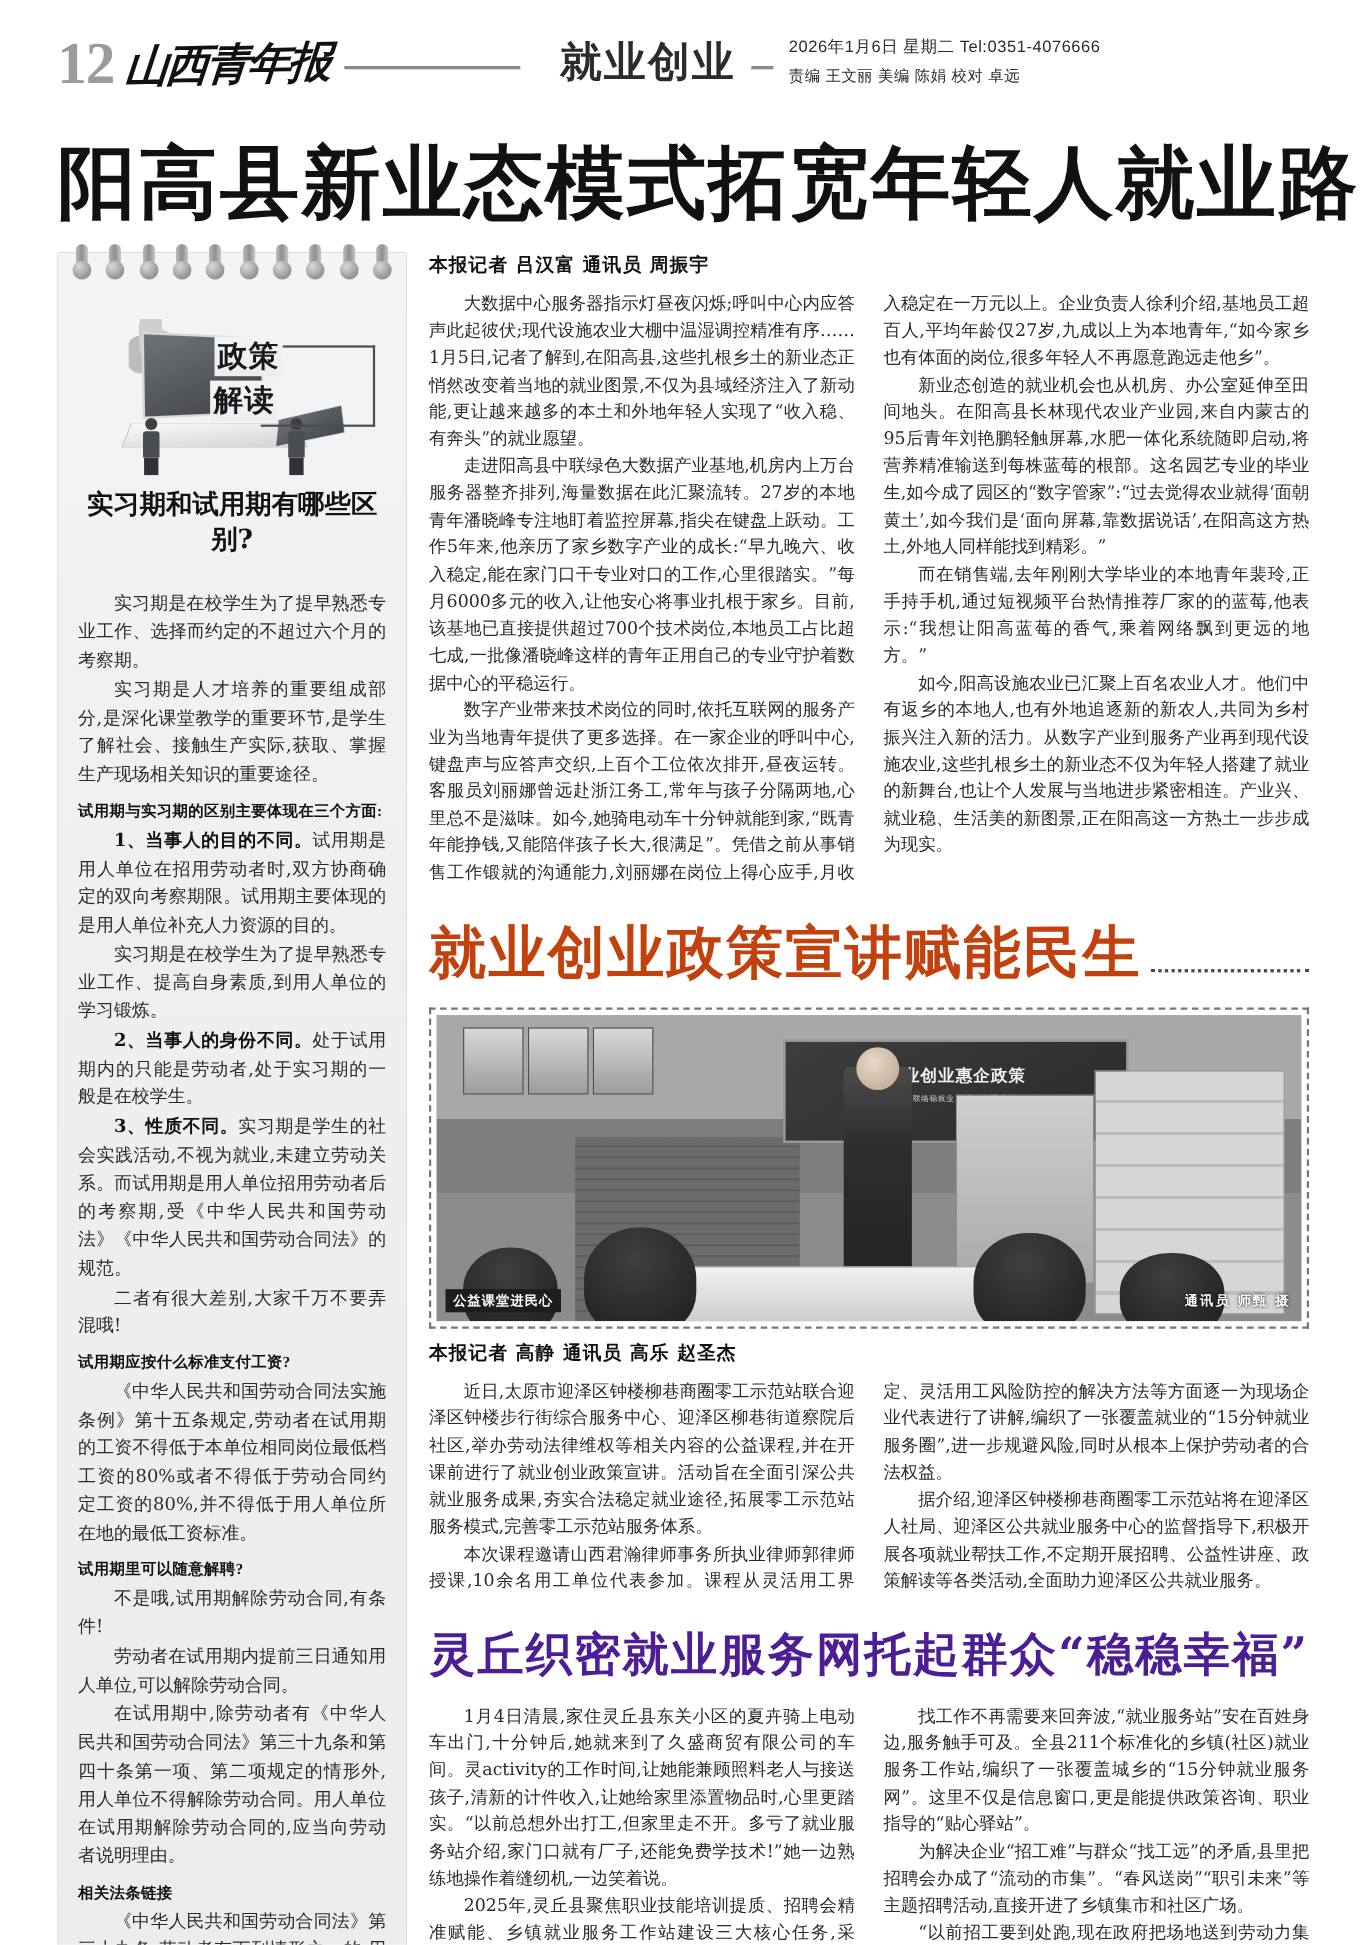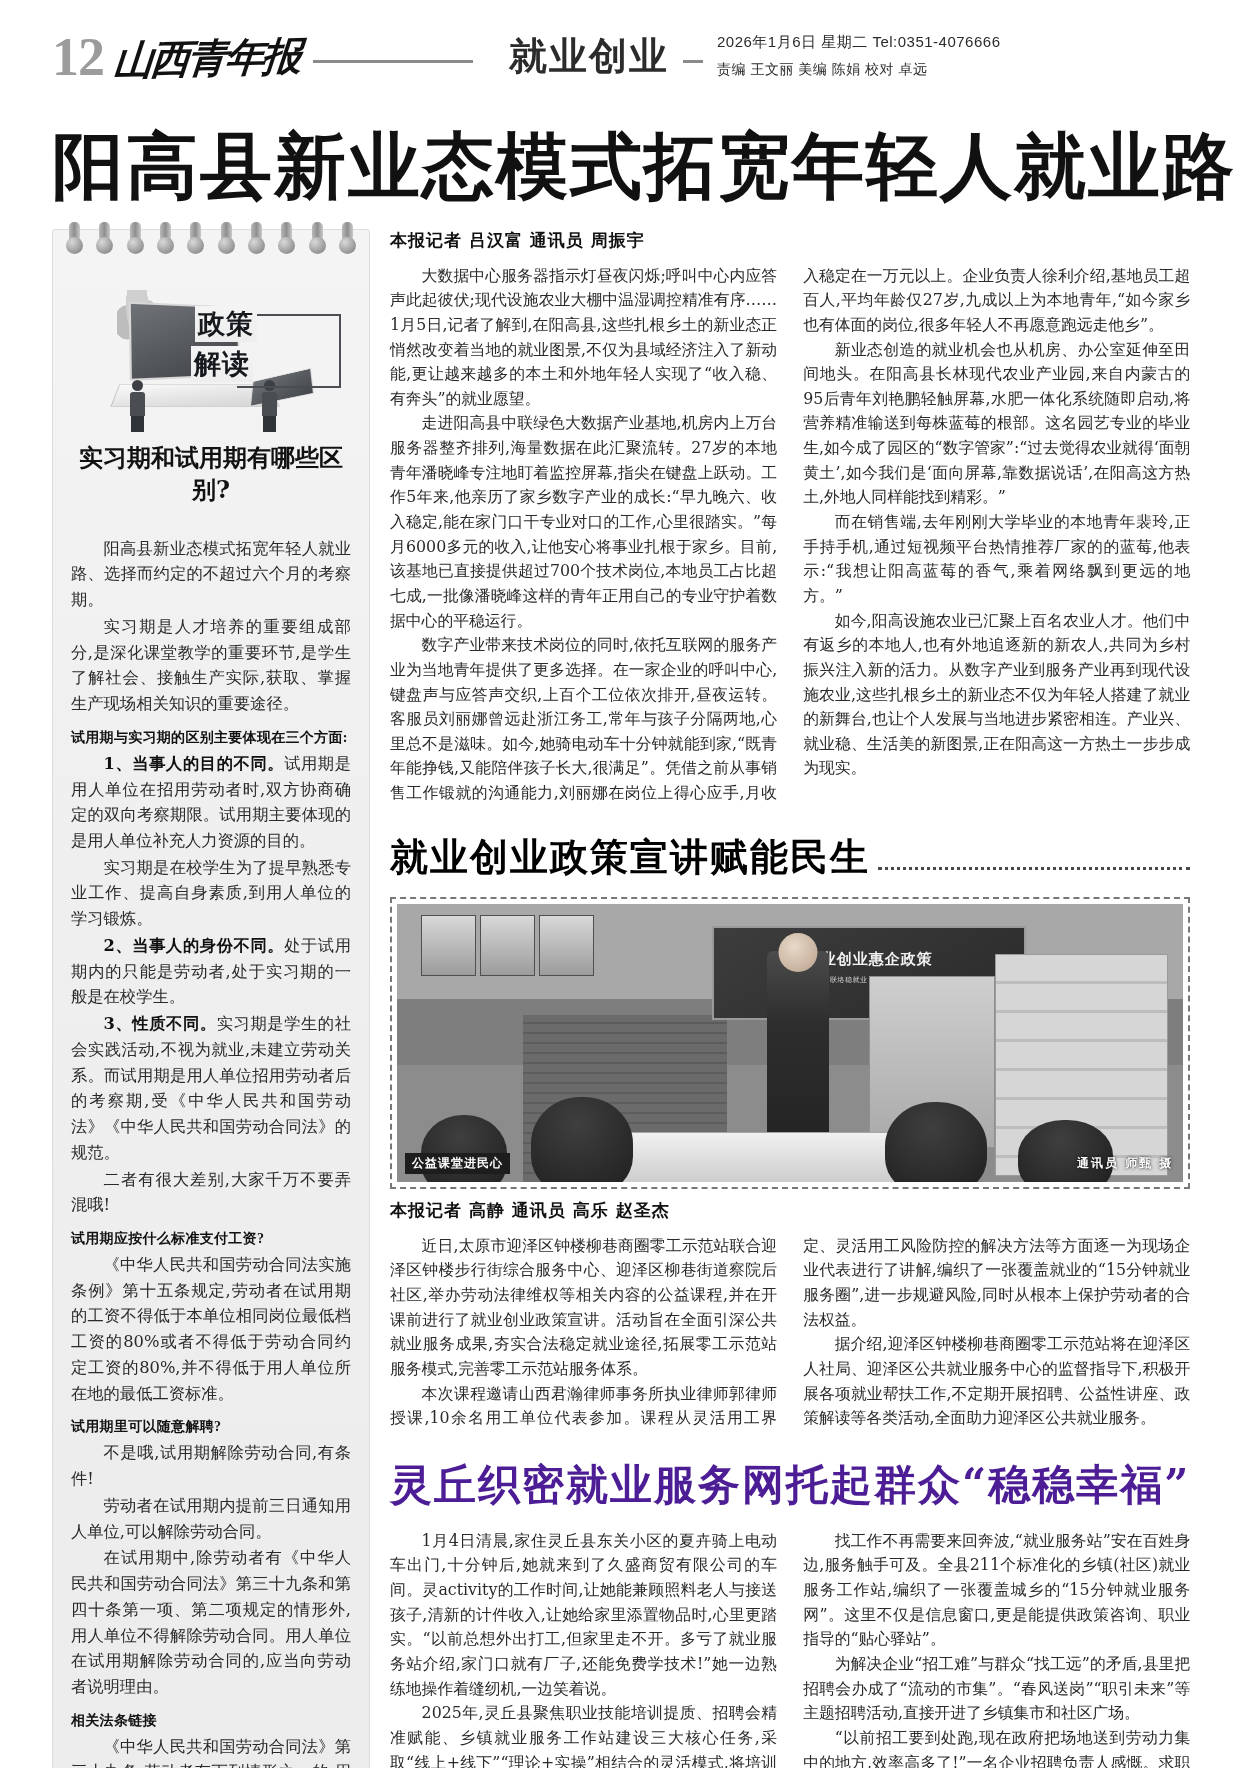--- a/index.html
+++ b/index.html
@@ -230,22 +230,22 @@
     margin-bottom: 0;
   }
 
   
   .sub-headline {
     display: flex; align-items: baseline;
     margin: 26px 0 14px 0;
   }
   .sub-headline .txt {
     font-family: "DejaVu Serif", serif;
-    font-size: 38px; font-weight: 700;
-    color: #000000; letter-spacing: 2px; white-space: nowrap;
+    font-size: 52px; font-weight: 700;
+    color: #c2410c; letter-spacing: 2px; white-space: nowrap;
   }
   .sub-headline .dots {
     flex: 1 1 auto; height: 1px;
     border-bottom: 3px dotted #4a4a4a;
     margin-left: 8px; margin-bottom: 8px;
   }
 
   
   .photo-box {
     position: relative;
@@ -855,21 +855,21 @@
           <div class="policy-badge">
             <div class="frame"></div>
             <div class="t1">政策</div>
             <br>
             <div class="t2">解读</div>
           </div>
         </div>
 
         <div class="policy-h1">实习期和试用期有哪些区别?</div>
         <div id="policyBlocks">
-            <div class="policy-p">阳高县新业态模式拓宽年轻人就业路、选择而约定的不超过六个月的考察期。</div>
+            <div class="policy-p">实习期是在校学生为了提早熟悉专业工作、选择而约定的不超过六个月的考察期。</div>
             <div class="policy-p">实习期是人才培养的重要组成部分,是深化课堂教学的重要环节,是学生了解社会、接触生产实际,获取、掌握生产现场相关知识的重要途径。</div>
             <div class="policy-sub">试用期与实习期的区别主要体现在三个方面:</div>
             <div class="policy-p"><b>1、当事人的目的不同。</b>试用期是用人单位在招用劳动者时,双方协商确定的双向考察期限。试用期主要体现的是用人单位补充人力资源的目的。</div>
             <div class="policy-p">实习期是在校学生为了提早熟悉专业工作、提高自身素质,到用人单位的学习锻炼。</div>
             <div class="policy-p"><b>2、当事人的身份不同。</b>处于试用期内的只能是劳动者,处于实习期的一般是在校学生。</div>
             <div class="policy-p"><b>3、性质不同。</b>实习期是学生的社会实践活动,不视为就业,未建立劳动关系。而试用期是用人单位招用劳动者后的考察期,受《中华人民共和国劳动法》《中华人民共和国劳动合同法》的规范。</div>
             <div class="policy-p">二者有很大差别,大家千万不要弄混哦!</div>
             <div class="policy-sub">试用期应按什么标准支付工资?</div>
             <div class="policy-p">《中华人民共和国劳动合同法实施条例》第十五条规定,劳动者在试用期的工资不得低于本单位相同岗位最低档工资的80%或者不得低于劳动合同约定工资的80%,并不得低于用人单位所在地的最低工资标准。</div>
             <div class="policy-sub">试用期里可以随意解聘?</div>

